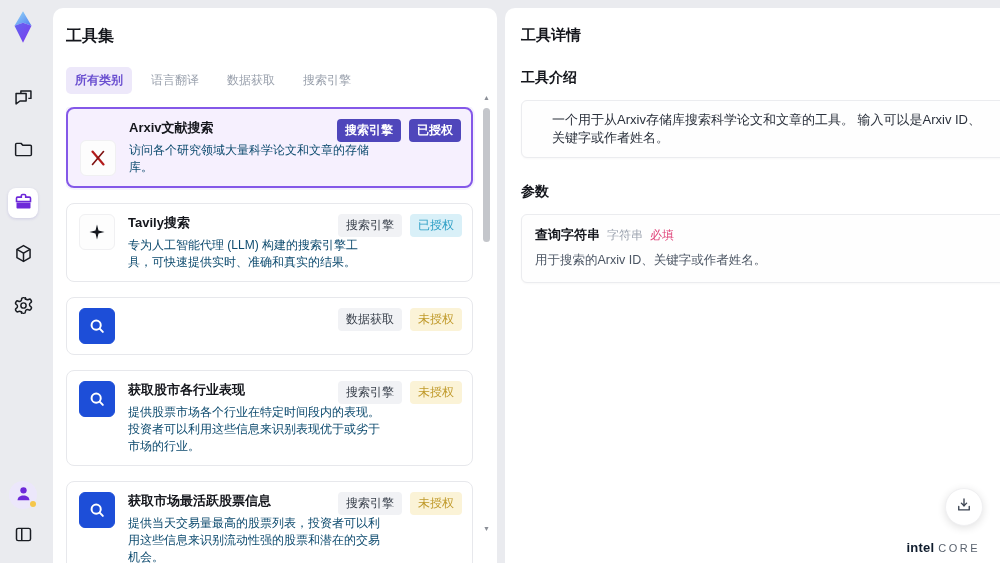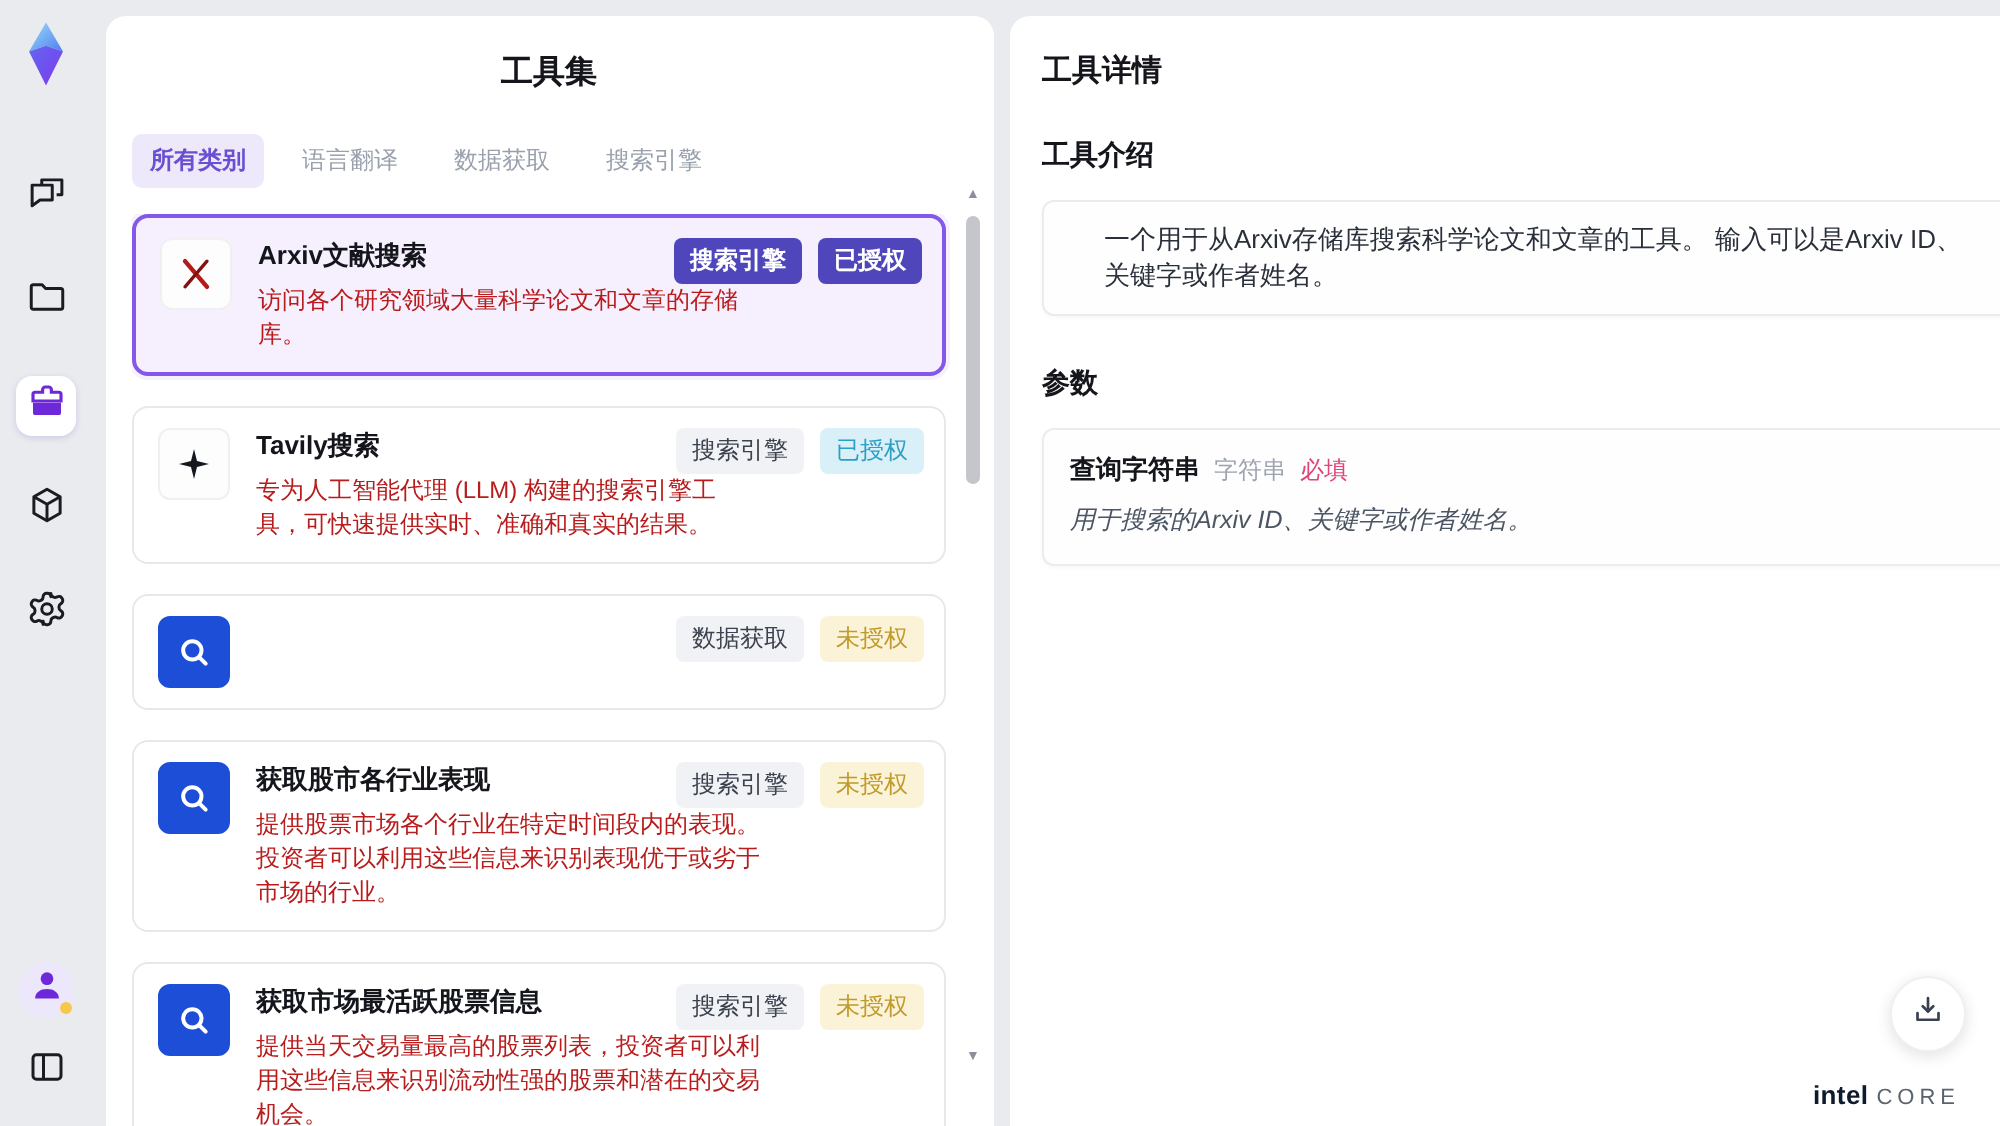--- a/index.html
+++ b/index.html
@@ -19,35 +19,35 @@
   .rail-bottom { position:absolute; bottom:12px; left:0; width:46px; display:flex; flex-direction:column; align-items:center; gap:12px; }
   .rail-item.user { background:#ece7fb; border-radius:50%; width:28px; height:28px; position:relative; }
   .user-dot { position:absolute; right:1px; bottom:2px; width:6px; height:6px; border-radius:50%; background:#f5c74a; }
 
   
   .panel { position:absolute; top:8px; background:#ffffff; border-radius:10px 10px 0 0; }
   .panel-left  { left:53px;  width:444px; height:555px; }
   .panel-right { left:505px; width:523px; height:555px; padding:18px 16px 0 16px; }
 
   .pl-inner { padding:18px 14px 0 13px; height:100%; display:flex; flex-direction:column; }
-  .page-title { font-size:16px; font-weight:bold; color:#14161c; margin-bottom:20px;text-align:center; }
+  .page-title { font-size:16px; font-weight:bold; color:#14161c; margin-bottom:20px; }
 
   .tabs { display:flex; align-items:center; gap:10px; margin-bottom:13px; }
   .tab { font-size:12px; color:#9aa1ad; padding:5px 9px; border-radius:5px; cursor:pointer; white-space:nowrap; }
   .tab.active { background:#ede8fa; color:#6a4fd0; font-weight:bold; }
 
   .card-list { flex:1; overflow:hidden; display:flex; flex-direction:column; gap:15px; padding-right:10px; }
   .card { position:relative; border:1px solid #e7e8ec; border-radius:8px; background:#fff; padding:10px 12px; display:flex; gap:13px; cursor:pointer; flex-shrink:0; }
-  .card.selected { border:2px solid #8458e8; background:#f6f0fe; box-shadow:0 0 0 2px rgba(132,88,232,.08); }
+  .card.selected { border:2px solid #8458e8; background:#f6f0fe; box-shadow:0 0 0 2px rgba(132,88,232,.08);align-items:flex-end; }
   .tool-icon { width:36px; height:36px; border-radius:6px; flex-shrink:0; display:flex; align-items:center; justify-content:center; background:#fafafa; border:1px solid #f0f0f2; }
   .tool-icon.tile-white { background:#fdfdfd; }
   .tool-icon.tile-blue { background:#1d4ed8; border-color:#1d4ed8; }
   .tool-body { flex:1; min-width:0; padding-right:0; }
   .tool-name { font-size:13px; font-weight:bold; color:#14161c; margin-bottom:5px; }
-  .tool-desc { font-size:12px; line-height:17px; color:#b91c1c; max-width:252px; }
+  .tool-desc { font-size:12px; line-height:17px; color:#0c4a6e; max-width:252px; }
   .badges { position:absolute; top:10px; right:10px; display:flex; gap:8px; }
   .badge { font-size:12px; padding:3px 8px; border-radius:4px; white-space:nowrap; }
   .badge.cat { background:#f1f2f5; color:#3c434e; }
   .badge.auth.authorized { background:#d9f0f8; color:#2d9fc5; }
   .badge.auth.unauthorized { background:#fbf3d7; color:#c09a2b; }
   .card.selected .badge { background:#4f46bb; color:#ffffff; font-weight:bold; }
 
   
   .scrollbar { position:absolute; right:7px; top:88px; height:434px; width:7px; }
   .sb-arrow { position:absolute; left:0; width:7px; height:7px; color:#8b8f97; font-size:7px; line-height:7px; text-align:center; }
@@ -56,21 +56,21 @@
   
   .detail-title { font-size:15px; font-weight:bold; color:#14161c; margin-bottom:24px; }
   .section-h { font-size:14px; font-weight:bold; color:#14161c; margin-bottom:13px; }
   .box { border:1px solid #ebecef; border-radius:6px; background:#fefefe; box-shadow:0 1px 2px rgba(0,0,0,.03); }
   .intro-box { padding:10px 30px; font-size:13px; color:#2a303b; margin-bottom:25px; }
   .param-box { padding:11px 13px 13px 13px; }
   .param-line { display:flex; align-items:baseline; gap:7px; margin-bottom:8px; }
   .param-name { font-size:13px; font-weight:bold; color:#14161c; }
   .param-type { font-size:12px; color:#9ca3af; }
   .param-required { font-size:12px; color:#e0457b; }
-  .param-desc { font-size:12.5px; color:#4b5563;font-style:italic; }
+  .param-desc { font-size:12.5px; color:#4b5563; }
 
   
   .download-fab { position:absolute; right:17px; bottom:37px; width:38px; height:38px; border-radius:50%; background:#fff; border:1px solid #f0f0f2; box-shadow:0 2px 8px rgba(0,0,0,.12); display:flex; align-items:center; justify-content:center; cursor:pointer; }
   .brand { position:absolute; right:20px; bottom:8px; display:flex; align-items:baseline; gap:4px; }
   .brand-intel { font-size:13px; font-weight:bold; color:#0e1b2c; letter-spacing:.2px; }
   .brand-core { font-size:11px; font-weight:400; color:#5a636f; letter-spacing:2.5px; }
 </style>
 </head>
 <body>
 

